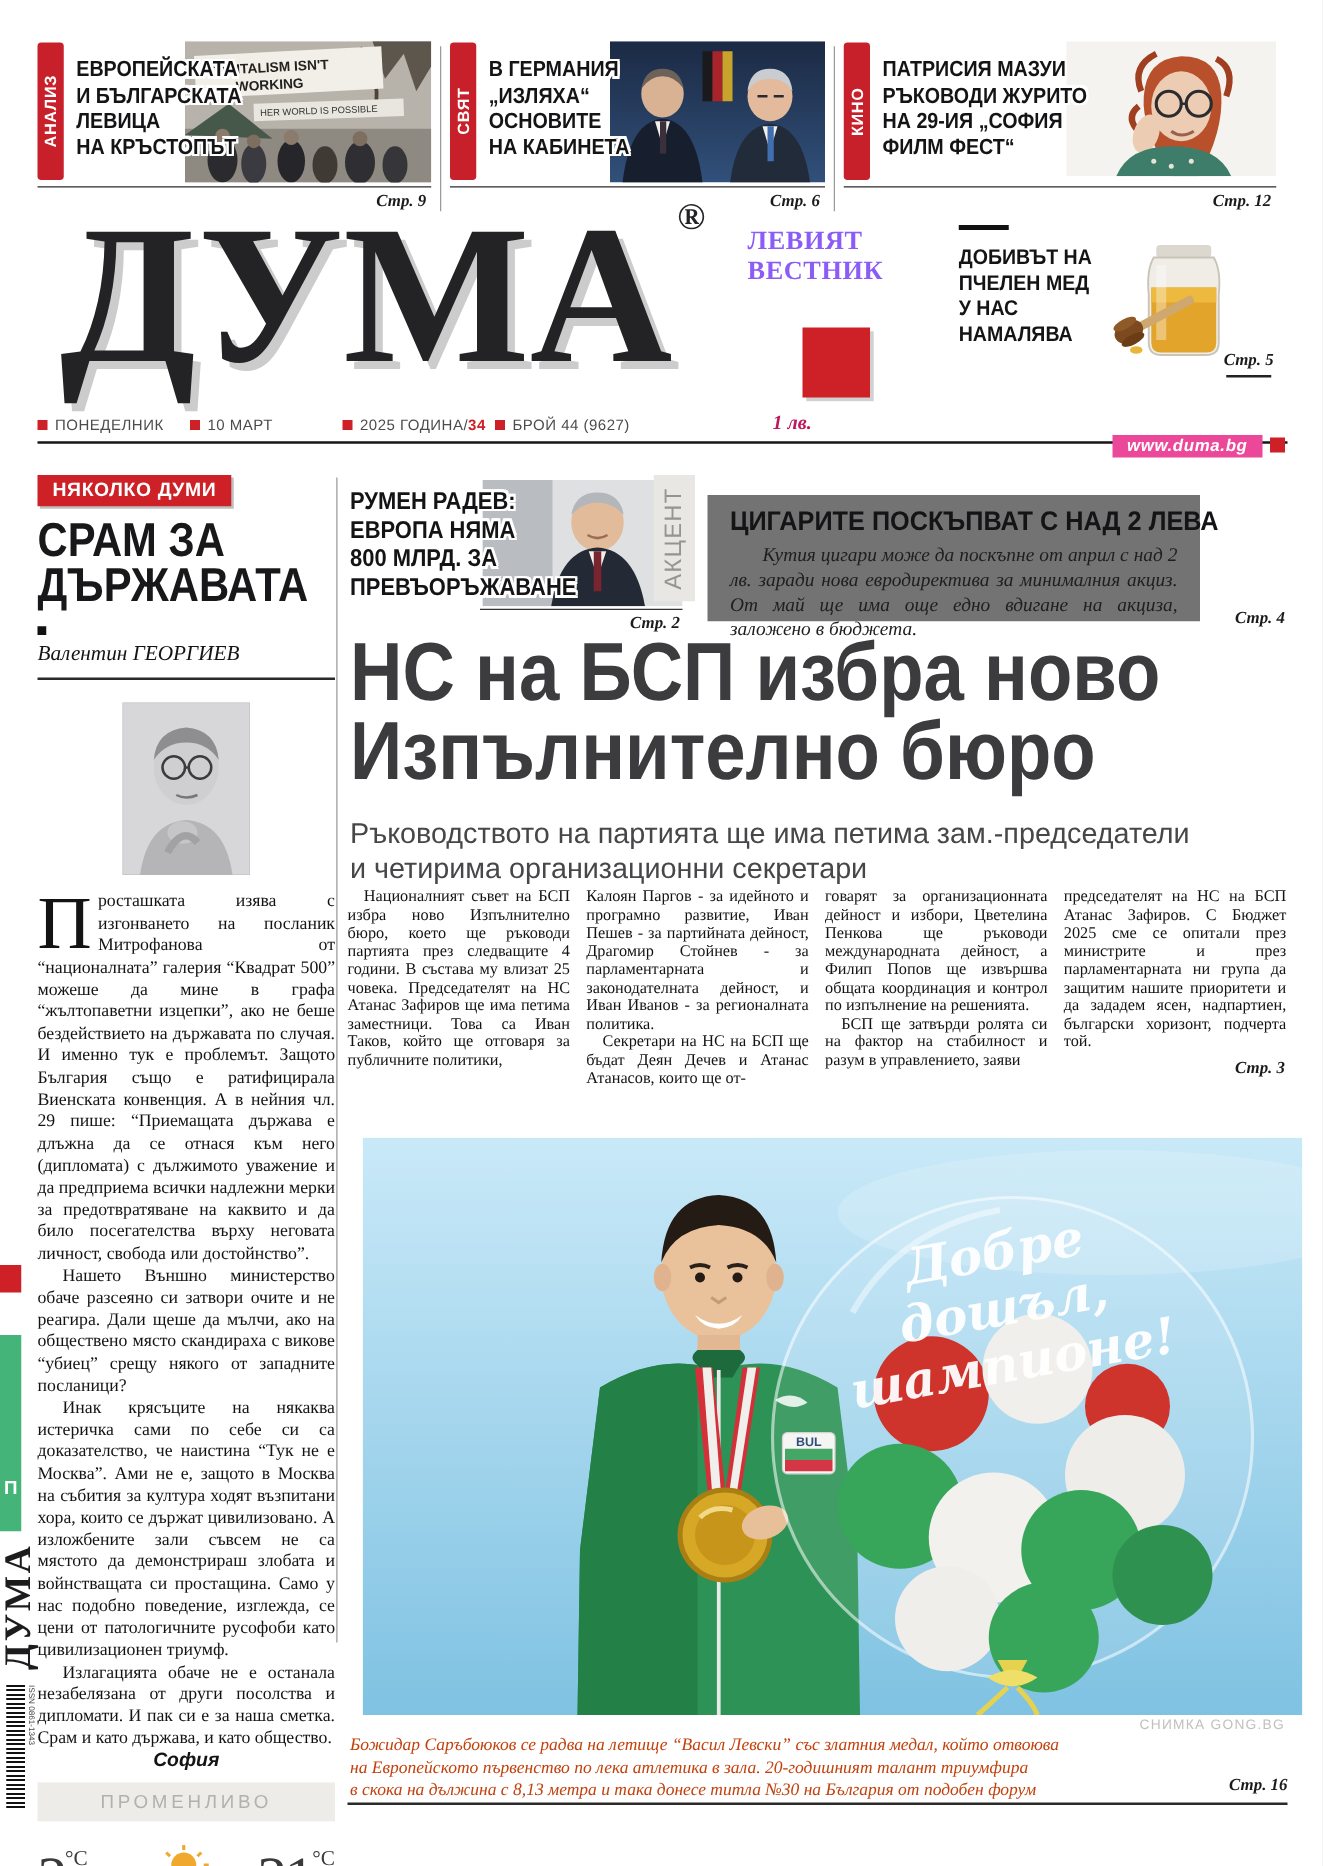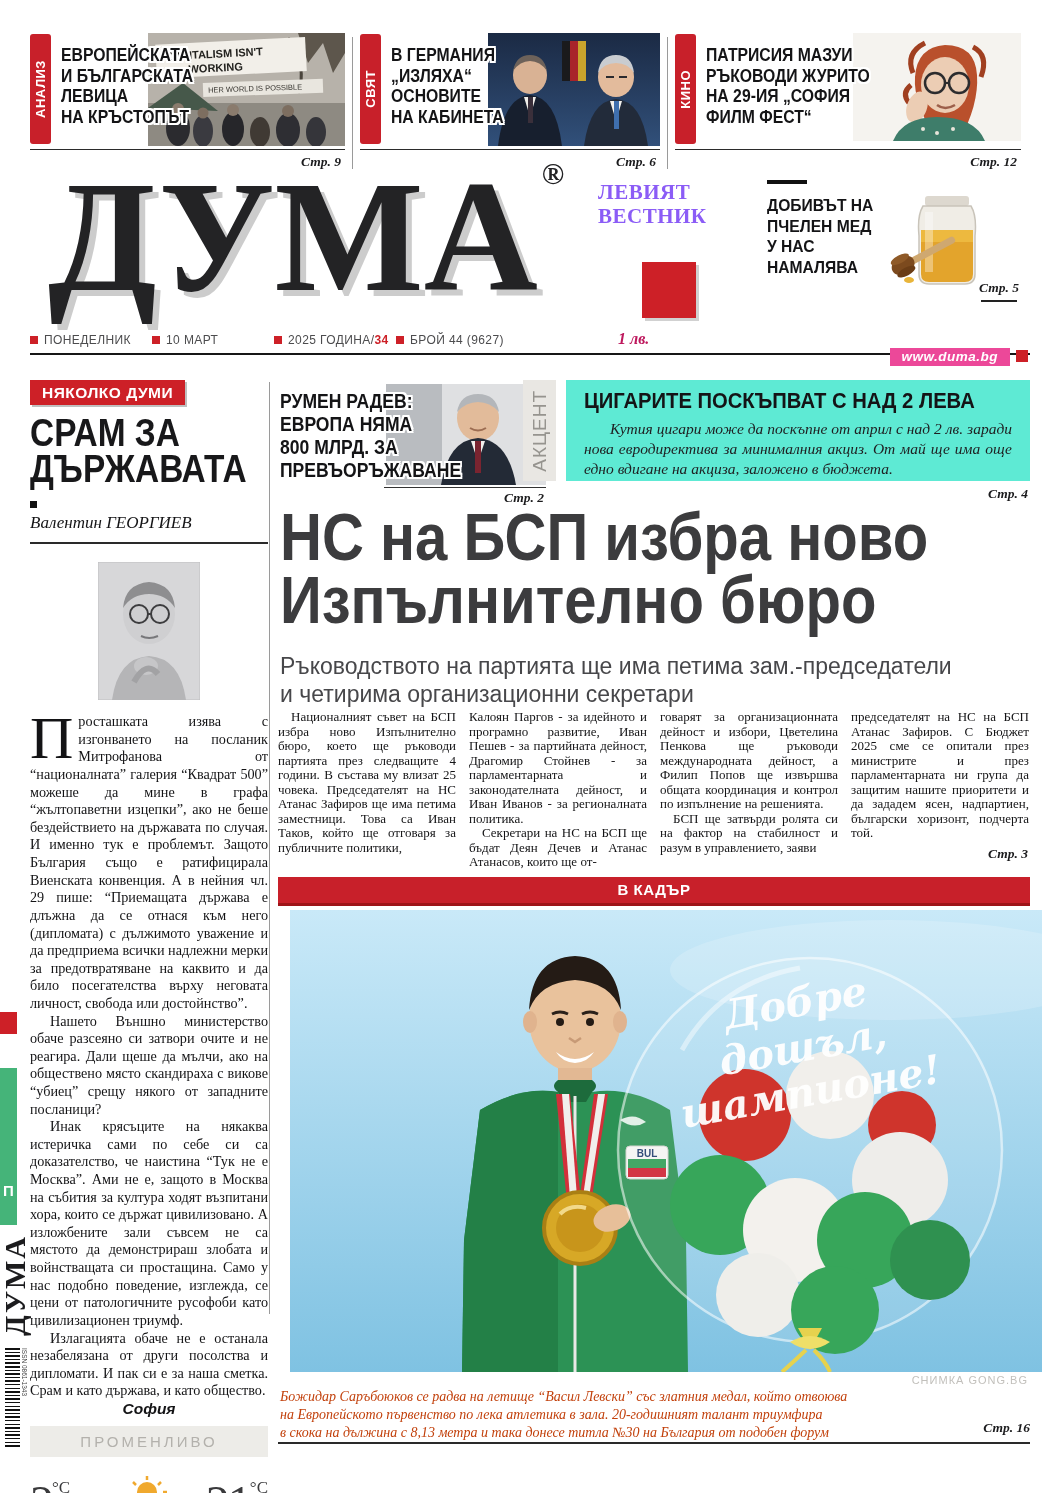--- a/index.html
+++ b/index.html
@@ -85,21 +85,21 @@
   .radev{position:absolute;left:0;top:4px;width:268px;height:112px;}
   .radev-title{position:absolute;left:2px;top:6px;z-index:2;font-weight:bold;font-size:19.5px;line-height:1.18;
                transform:scaleX(.9);transform-origin:0 0;width:215px;}
   .radev-photo{position:absolute;left:108px;top:0;}
   .radev-rule{position:absolute;left:106px;right:0;top:103px;border-top:1.5px solid #333;}
   .radev-page{position:absolute;right:2px;top:106px;}
 
   .akc-label{position:absolute;left:245px;top:0;width:33px;height:101px;background:#e9e7e3;
              display:flex;align-items:center;justify-content:center;}
   .akc-label span{color:#96948f;font-size:19px;letter-spacing:1px;}
-  .akc-box{position:absolute;left:288px;top:0;width:464px;height:101px;background:#5eead4;
+  .akc-box{position:absolute;left:288px;top:16px;width:394px;height:101px;background:#737373;
            box-sizing:border-box;padding:9px 18px;}
   .akc-title{font-weight:bold;font-size:21.5px;transform:scaleX(.94);transform-origin:0 0;width:470px;}
   .akc-body{margin-top:5px;font-family:"Liberation Serif",serif;font-style:italic;font-size:15.5px;
             line-height:1.28;color:#1e1e20;text-indent:26px;text-align:justify;}
   .akc-page{position:absolute;right:2px;top:106px;}
 
   .lead-headline{position:absolute;left:2px;top:126px;font-weight:bold;font-size:66px;line-height:.95;
                  color:#3c3c3e;transform:scaleX(.88);transform-origin:0 0;width:850px;}
   .lead-subhead{position:absolute;left:2px;top:272px;font-size:23px;line-height:1.22;color:#47474a;}
 
@@ -387,21 +387,20 @@
     <div class="cols">
       <div class="col pl"> Националният съвет на БСП избра ново Изпълнително бюро, което ще ръководи партията през следващите 4 години. В състава му влизат 25 човека. Председателят на НС Атанас Зафиров ще има петима заместници. Това са Иван Таков, който ще отговаря за публичните политики,</div>
       <div class="col pl">Калоян Паргов - за идейното и програмно развитие, Иван Пешев - за партийната дейност, Драгомир Стойнев - за парламентарната и законодателната дейност, и Иван Иванов - за регионалната политика.
  Секретари на НС на БСП ще бъдат Деян Дечев и Атанас Атанасов, които ще от-</div>
       <div class="col pl">говарят за организационната дейност и избори, Цветелина Пенкова ще ръководи международната дейност, а Филип Попов ще извършва общата координация и контрол по изпълнение на решенията.
  БСП ще затвърди ролята си на фактор на стабилност и разум в управлението, заяви</div>
       <div class="col pl">председателят на НС на БСП Атанас Зафиров. С Бюджет 2025 сме се опитали през министрите и през парламентарната ни група да защитим нашите приоритети и да зададем ясен, надпартиен, български хоризонт, подчерта той.</div>
     </div>
     <span class="lead-page pageref">Стр. 3</span>
 
-    <div class="band">В КАДЪР</div>
 
     <div class="bigphoto">
       <svg width="752" height="462" viewBox="0 0 752 462">
         <defs>
           <linearGradient id="sky" x1="0" y1="0" x2="0" y2="1">
             <stop offset="0" stop-color="#c9e9f8"></stop>
               <stop offset="1" stop-color="#7fc2e2"></stop>
           </linearGradient>
         </defs>
         <rect width="752" height="462" fill="url(#sky)"></rect>

